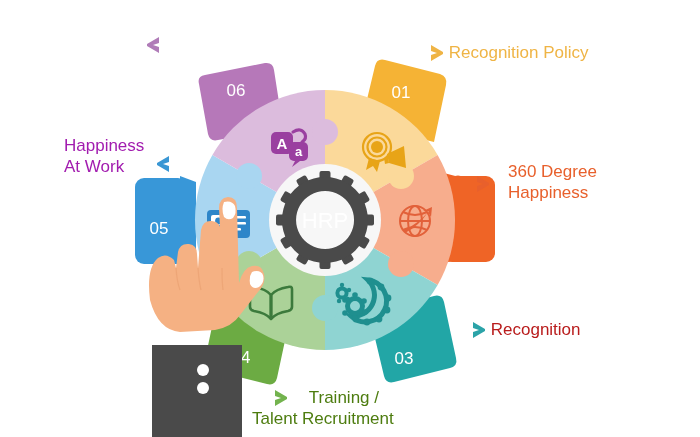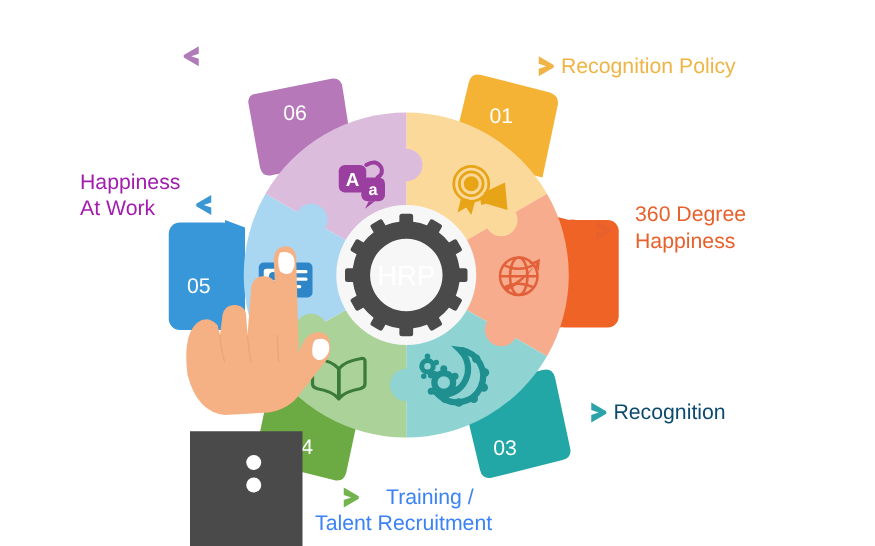--- a/index.html
+++ b/index.html
@@ -6,22 +6,22 @@
   body{width:700px;height:437px;overflow:hidden;font-family:"Liberation Sans",sans-serif;}
   #stage{position:relative;width:700px;height:437px;background:#fff;}
   #wheel{position:absolute;left:0;top:0;width:700px;height:437px;}
   .label{position:absolute;white-space:nowrap;font-family:"Liberation Sans",sans-serif;font-size:17px;line-height:21px;font-weight:400;}
   .label .txt{display:inline-block;vertical-align:middle;}
   .chev{display:inline-block;vertical-align:middle;width:16px;height:20px;}
   .lbl-benefits{left:146px;top:33px;color:#b07cb8;}
   .lbl-recruitment{left:428px;top:41px;color:#efb445;}
   .lbl-appraisal{left:508px;top:161px;color:#e8602c;text-align:left;}
   .lbl-appraisal .chev{position:absolute;left:-34px;top:13px;}
-  .lbl-recognition{left:470px;top:318px;color:#0c4a6e;}
-  .lbl-training{left:252px;top:387px;color:#3b82f6;text-align:center;}
+  .lbl-recognition{left:470px;top:318px;color:#b91c1c;}
+  .lbl-training{left:252px;top:387px;color:#4d7c0f;text-align:center;}
   .lbl-training .chev{position:absolute;left:20px;top:1px;}
   .lbl-happy{left:64px;top:135px;color:#a21caf;}
   .lbl-happy .chev{position:absolute;right:-28px;top:19px;}
   .tline{display:block;}
 </style>
 </head>
 <body>
 
 <div id="stage">
 

